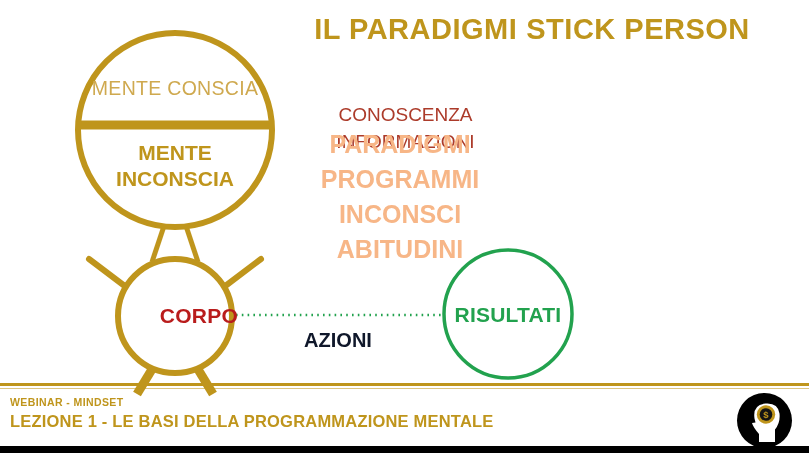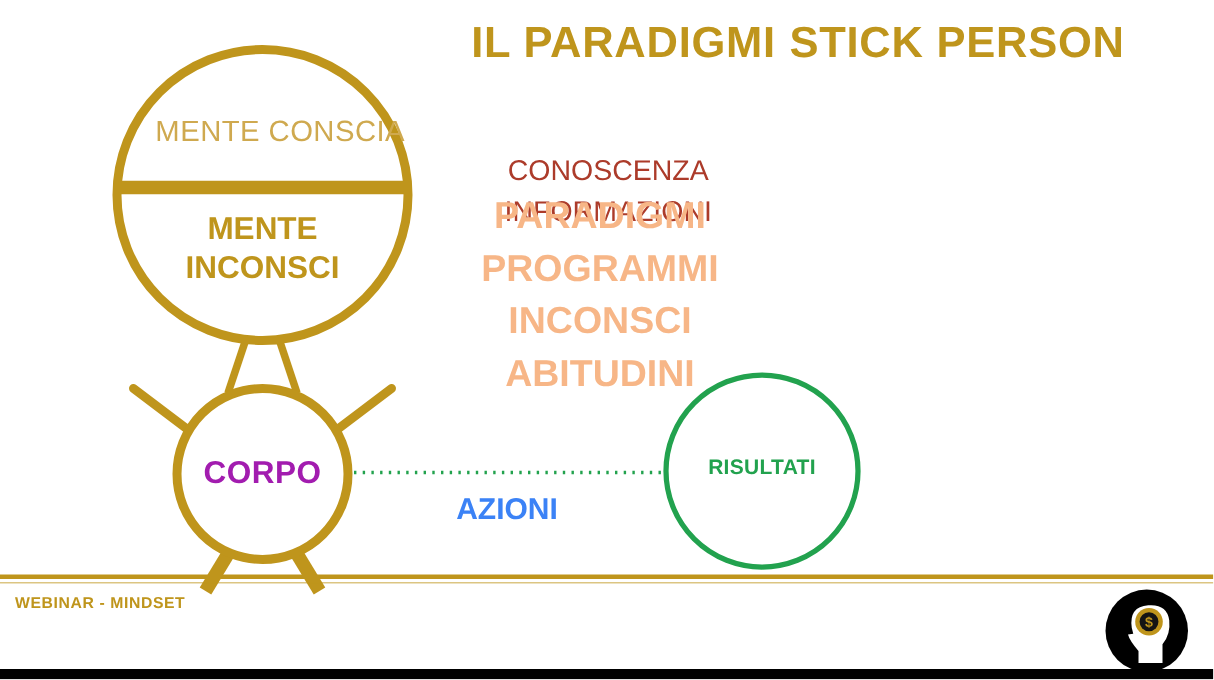--- a/index.html
+++ b/index.html
@@ -9,34 +9,34 @@
   }
   .abs{position:absolute;}
   .preline{white-space:pre-line;}
 
   svg.diagram{position:absolute;left:0;top:0;}
 
   .title{left:262px;top:13px;width:540px;text-align:center;font-size:29px;font-weight:bold;
          color:#BF951C;letter-spacing:.5px;}
   .title .it{margin-left:9px;}
 
-  .mente-conscia{left:80px;top:77px;width:190px;text-align:right;font-size:19.5px;
+  .mente-conscia{left:80px;top:77px;width:190px;text-align:center;font-size:19.5px;
                  color:#CFA94F;font-weight:400;letter-spacing:.3px;}
   .mente-inconscia{left:90px;top:140px;width:170px;text-align:center;font-size:21px;
                    line-height:1.25;font-weight:bold;color:#BF951C;}
   .corpo{left:115px;top:304px;width:120px;text-align:center;font-size:21px;
-         font-weight:bold;color:#a21caf;letter-spacing:.3px;}
+         font-weight:bold;color:#b91c1c;letter-spacing:.3px;padding-left:24px;}
 
   .knowledge{left:298px;top:63px;width:215px;text-align:center;font-size:19px;
              line-height:1.4;color:#AC3B2A;margin-top:39px;}
   .paradigms{left:270px;top:127px;width:260px;text-align:center;font-size:25px;
              line-height:1.4;font-weight:bold;color:#F7B687;}
   .azioni{left:288px;top:329px;width:100px;text-align:center;font-size:20px;
-          font-weight:bold;color:#3b82f6;}
-  .risultati{left:446px;top:303px;width:124px;text-align:center;font-size:14px;
+          font-weight:bold;color:#0f172a;}
+  .risultati{left:446px;top:303px;width:124px;text-align:center;font-size:21px;
              font-weight:bold;color:#22A24E;letter-spacing:.2px;}
 
   .sep{left:0;top:383px;width:809px;height:3px;background:#BF951C;}
   .sep2{left:0;top:387.5px;width:809px;height:1px;background:rgba(191,149,28,.55);}
   .footer-kicker{left:10px;top:396px;font-size:10.5px;font-weight:bold;color:#BF951C;
                  letter-spacing:.4px;text-align:right;}
   .footer-lesson{left:10px;top:412px;font-size:16.5px;font-weight:bold;color:#BF951C;
                  letter-spacing:.2px;}
   .bottom-bar{left:0;bottom:0;width:809px;height:7px;background:#000000;}
 
@@ -68,40 +68,41 @@
     <circle cx="508" cy="314" r="64" fill="none" stroke="#22A24E" stroke-width="3.5"></circle>
   </svg>
 
   <div class="abs title">
     <span>IL PARADIGMI</span><span class="it">STICK PERSON</span>
   </div>
 
   <div class="abs mente-conscia">MENTE CONSCIA</div>
 
   <div class="abs mente-inconscia preline">MENTE
-INCONSCI</div>
+INCONSCIA</div>
 
   <div class="abs corpo">CORPO</div>
 
   <div class="abs knowledge preline">CONOSCENZA
 INFORMAZIONI</div>
 
   <div class="abs paradigms preline">PARADIGMI
 PROGRAMMI INCONSCI
 ABITUDINI</div>
 
   <div class="abs azioni">AZIONI</div>
 
   <div class="abs risultati">RISULTATI</div>
 
   <div class="abs sep"></div>
   <div class="abs sep2"></div>
 
   <div class="abs footer-kicker">WEBINAR - MINDSET</div>
 
+  <div class="abs footer-lesson">LEZIONE 1 - LE BASI DELLA PROGRAMMAZIONE MENTALE</div>
 
   <div class="abs logo">
     <svg width="57" height="57" viewBox="0 0 57 57">
       <circle cx="28.5" cy="28.5" r="27.5" fill="#000000"></circle>
       <path d="M23 50 L23 42 Q17 35 16 31 L19.5 30.5 L18.5 26.5 Q16.5 12.5 29.5 11.5 Q42 10.5 43.5 21.5 Q44.5 31 39 37.5 L39 50 Z" fill="#ffffff"></path>
       <circle cx="30" cy="22.5" r="9.2" fill="#BF951C"></circle>
       <circle cx="30" cy="22.5" r="6.3" fill="#141414"></circle>
       <text x="30" y="26" font-size="9.5" font-weight="bold" fill="#BF951C" text-anchor="middle" font-family="Liberation Sans, sans-serif">$</text>
     </svg>
   </div>

